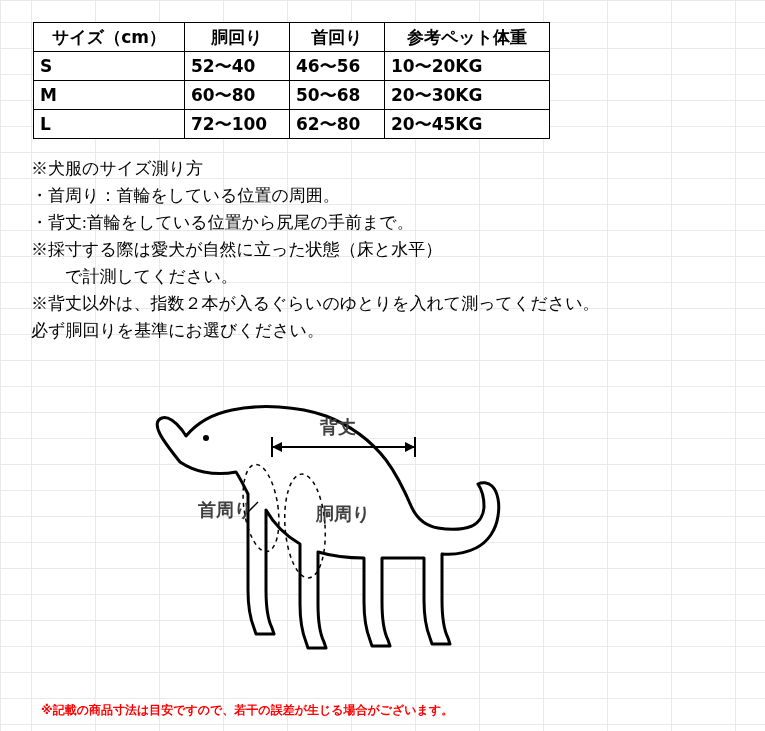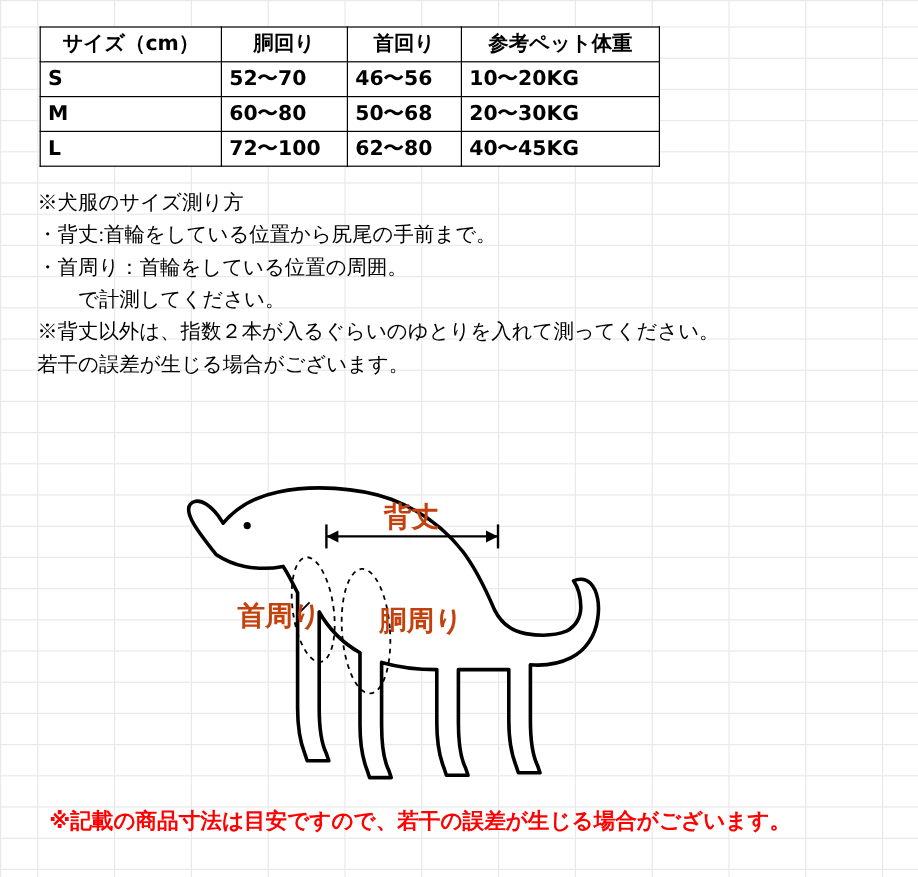--- a/index.html
+++ b/index.html
@@ -88,36 +88,36 @@
   .diagram {
     position: absolute;
     left: 120px;
     top: 390px;
     width: 420px;
     height: 290px;
   }
   .diagram svg { display: block; }
   .dlabel {
     position: absolute;
-    font-size: 23px;
+    font-size: 18px;
     font-weight: bold;
-    color: #c2410c;
+    color: #404040;
     white-space: nowrap;
     font-family: "DejaVu Sans", "Liberation Sans", sans-serif;
   }
   .lbl-seitake { left: 200px; top: 25px; }
   .lbl-kubimawari { left: 78px; top: 108px; }
   .lbl-doumawari { left: 196px; top: 112px; }
 
   
   .footer-note {
     position: absolute;
     left: 41px;
-    top: 672px;
-    font-size: 18px;
+    top: 702px;
+    font-size: 12px;
     font-weight: bold;
     color: #ff0000;
     white-space: nowrap;
     font-family: "DejaVu Sans", "Liberation Sans", sans-serif;
   }
 </style>
 </head>
 <body>
 
 <div class="page">
@@ -172,46 +172,47 @@
       <tr>
         <th class="c0">サイズ（cm）</th>
         <th class="c1">胴回り</th>
         <th class="c2">首回り</th>
         <th class="c3">参考ペット体重</th>
       </tr>
     </thead>
     <tbody>
       <tr>
         <td class="c0">S</td>
-        <td class="c1">52〜70</td>
+        <td class="c1">52〜40</td>
         <td class="c2">46〜56</td>
         <td class="c3">10〜20KG</td>
       </tr>
       <tr>
         <td class="c0">M</td>
         <td class="c1">60〜80</td>
         <td class="c2">50〜68</td>
         <td class="c3">20〜30KG</td>
       </tr>
       <tr>
         <td class="c0">L</td>
         <td class="c1">72〜100</td>
         <td class="c2">62〜80</td>
-        <td class="c3">40〜45KG</td>
+        <td class="c3">20〜45KG</td>
       </tr>
     </tbody>
   </table>
 
   <div class="notes">
     <div class="line">※犬服のサイズ測り方</div>
+    <div class="line">・首周り：首輪をしている位置の周囲。</div>
     <div class="line">・背丈:首輪をしている位置から尻尾の手前まで。</div>
-    <div class="line">・首周り：首輪をしている位置の周囲。</div>
+    <div class="line">※採寸する際は愛犬が自然に立った状態（床と水平）</div>
     <div class="line indent">で計測してください。</div>
     <div class="line">※背丈以外は、指数２本が入るぐらいのゆとりを入れて測ってください。</div>
-    <div class="line">若干の誤差が生じる場合がございます。</div>
+    <div class="line">必ず胴回りを基準にお選びください。</div>
   </div>
 
   <div class="diagram">
     <svg width="420" height="290" viewBox="0 0 420 290">
 
       <path d="M60,72
                C52,62 44,52 40,44
                C36,36 36,30 42,28
                C48,26 56,32 62,40
                L66,46

